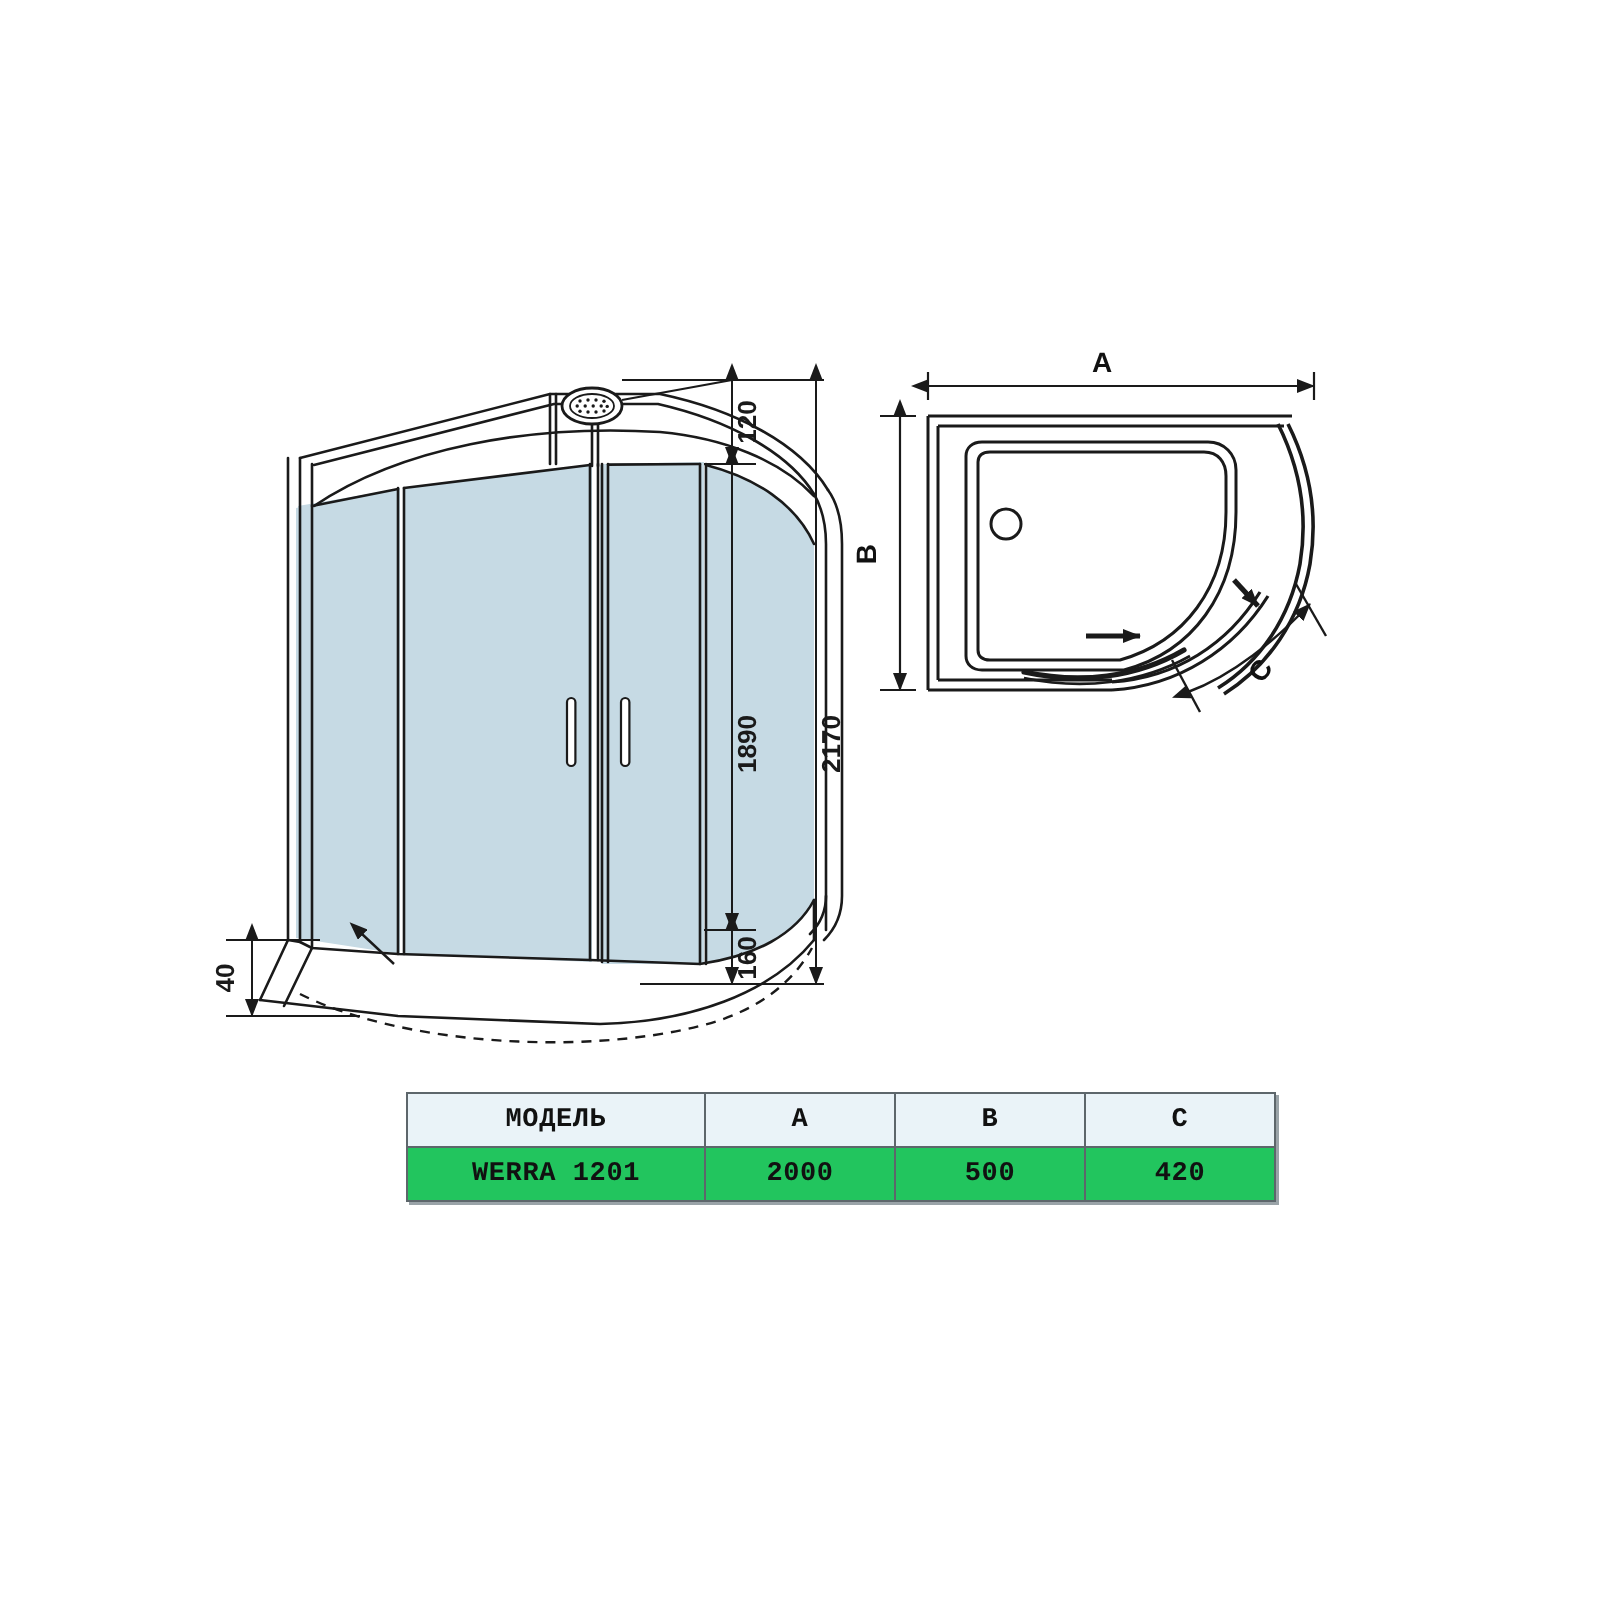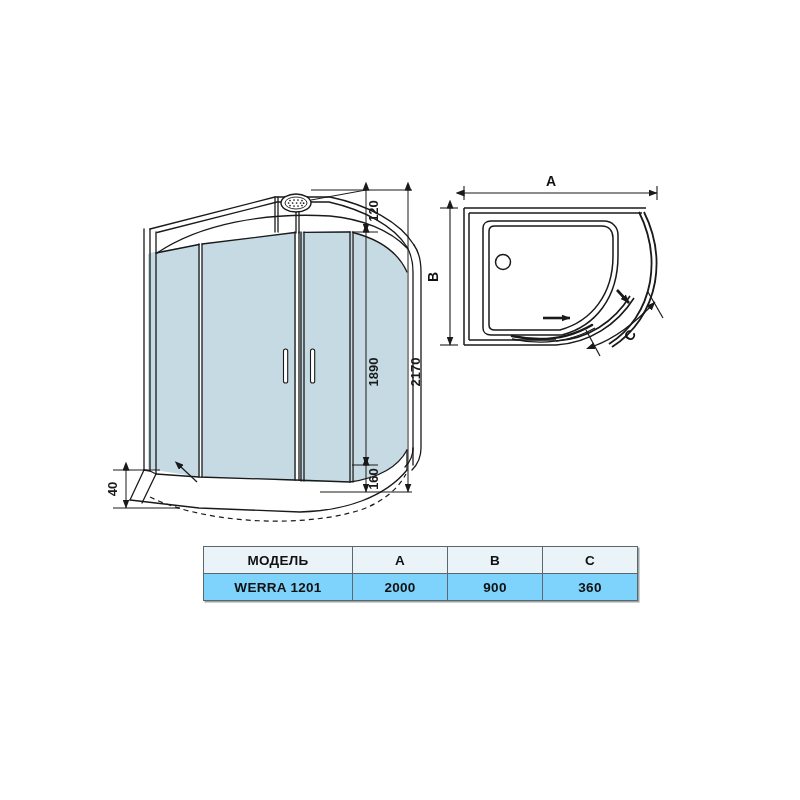--- a/index.html
+++ b/index.html
@@ -51,33 +51,33 @@
     border-collapse: collapse;
     table-layout: fixed;
     background: #ffffff;
     box-shadow: 1.5px 1.5px 0 0 #9aa3a8;
   }
   #spec-table th, #spec-table td {
     border: 1px solid #5d666b;
     height: 24px;
     text-align: center;
     vertical-align: middle;
-    font-family: Liberation Sans, sans-serif;
+    font-family: Liberation Mono, monospace;
     font-size: 13.5px;
     font-weight: bold;
     color: #111111;
     letter-spacing: 0.3px;
     padding: 0;
   }
   #spec-table thead th {
     background: #eaf3f8;
     height: 26px;
   }
   #spec-table tbody td {
-    background: #7dd3fc;
+    background: #22c55e;
     height: 26px;
     margin-top: 36px;
   }
   .col-model { width: 148px; }
   .col-dim   { width: 94px; }
 </style>
 </head>
 <body>
 
 <div id="sheet">
@@ -331,19 +331,19 @@
         <th class="col-model">МОДЕЛЬ</th>
         <th class="col-dim">A</th>
         <th class="col-dim">B</th>
         <th class="col-dim">C</th>
       </tr>
     </thead>
     <tbody>
       <tr>
         <td>WERRA 1201</td>
         <td>2000</td>
-        <td>900</td>
-        <td>360</td>
+        <td>500</td>
+        <td>420</td>
       </tr>
     </tbody>
   </table>
 
 </div>
 
 </body></html>

